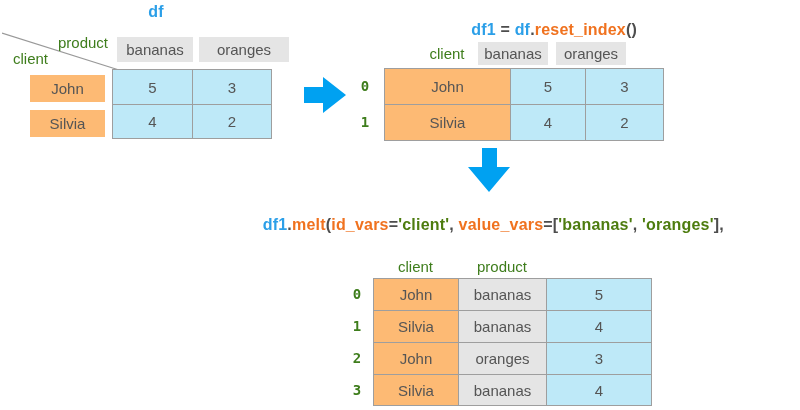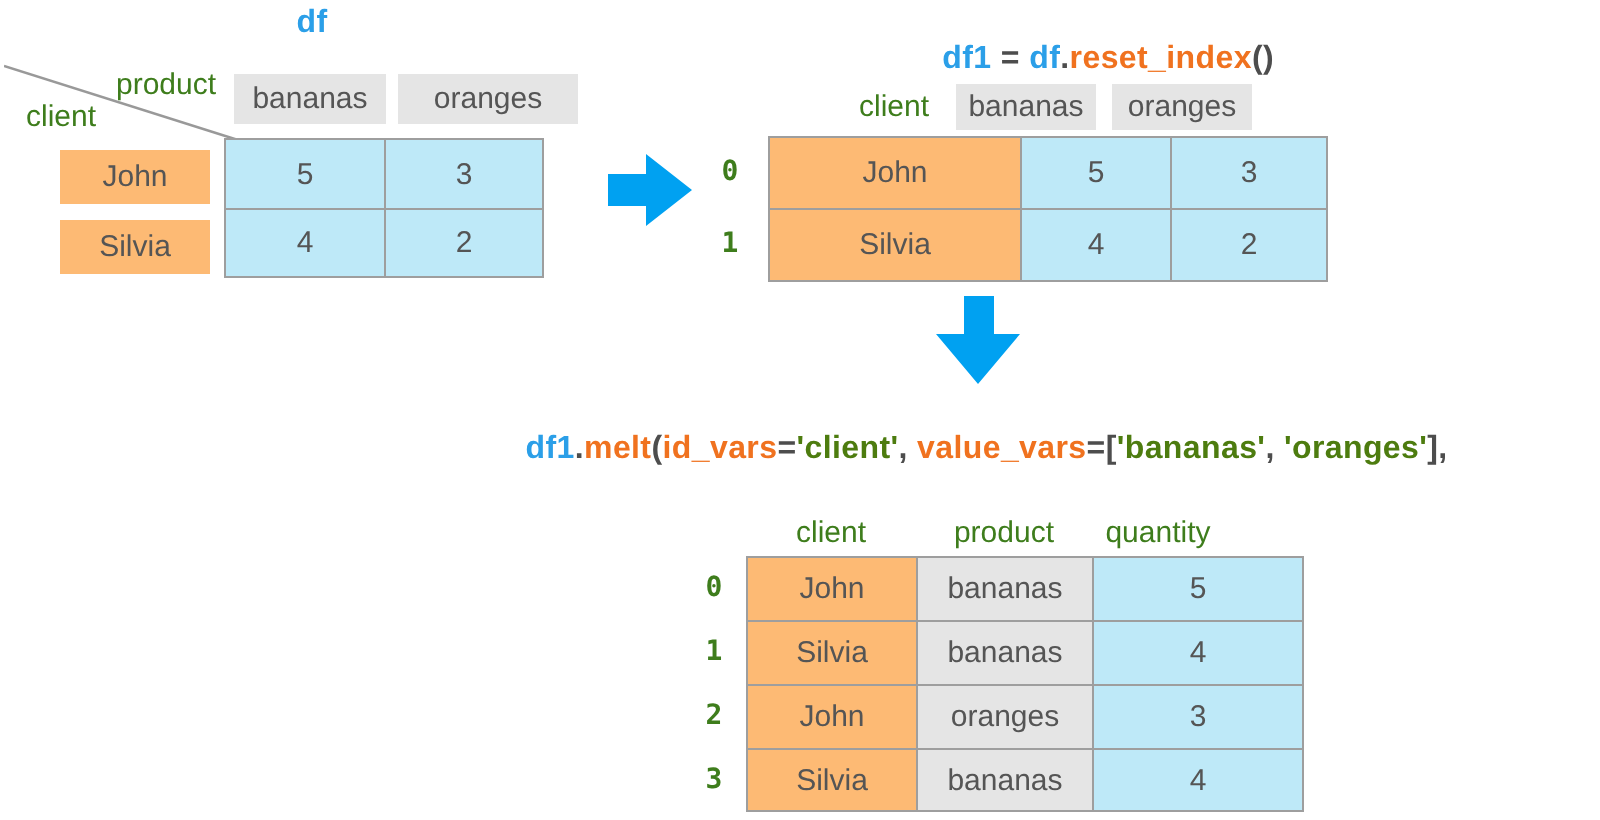--- a/index.html
+++ b/index.html
@@ -81,21 +81,20 @@
   <svg class="abs" style="left:468px;top:148px;" width="42" height="45">
     <polygon points="14,0 29,0 29,19 42,19 21,44 0,19 14,19" fill="#00A1F1"></polygon>
   </svg>
 
   <div class="abs code" style="left:168px;top:198px;width:632px;text-align:center;">
     <span class="c-blue">df1</span><span class="c-dark">.</span><span class="c-orange">melt</span><span class="c-dark">(</span><span class="c-orange">id_vars</span><span class="c-dark">=</span><span class="c-green">'client'</span><span class="c-dark">, </span><span class="c-orange">value_vars</span><span class="c-dark">=[</span><span class="c-green">'bananas'</span><span class="c-dark">, </span><span class="c-green">'oranges'</span><span class="c-dark">],</span>
   </div>
 
   <div class="abs center hdr" style="left:373px;top:257px;width:85px;height:19px;">client</div>
   <div class="abs center hdr" style="left:458px;top:257px;width:88px;height:19px;">product</div>
-  <div class="abs center hdr" style="left:534px;top:257px;width:90px;height:19px;">quantity</div>
 
   <div class="abs center idx" style="left:348px;top:278px;width:18px;height:32px;">0</div>
   <div class="abs center idx" style="left:348px;top:310px;width:18px;height:32px;">1</div>
   <div class="abs center idx" style="left:348px;top:342px;width:18px;height:32px;">2</div>
   <div class="abs center idx" style="left:348px;top:374px;width:18px;height:31px;">3</div>
 
   <div class="abs grid" style="left:373px;top:278px;width:279px;height:128px;
        grid-template-columns:85px 88px 1fr;grid-template-rows:32px 32px 32px 1fr;">
     <div class="gcell bg-orange">John</div>
     <div class="gcell bg-green">bananas</div>

